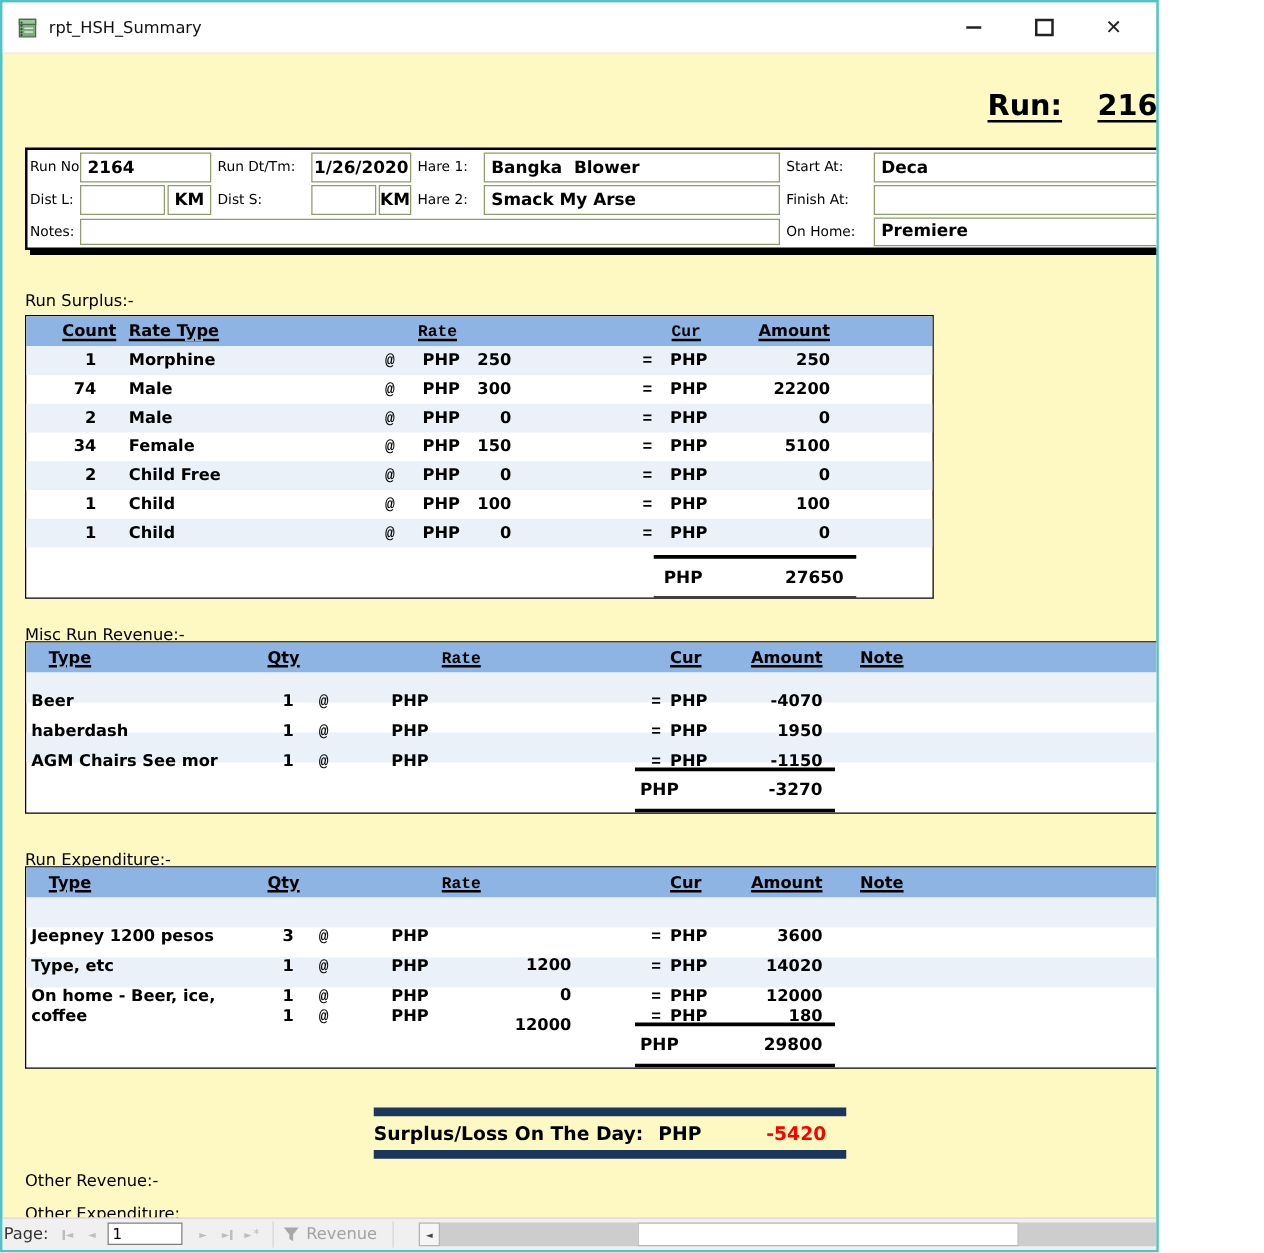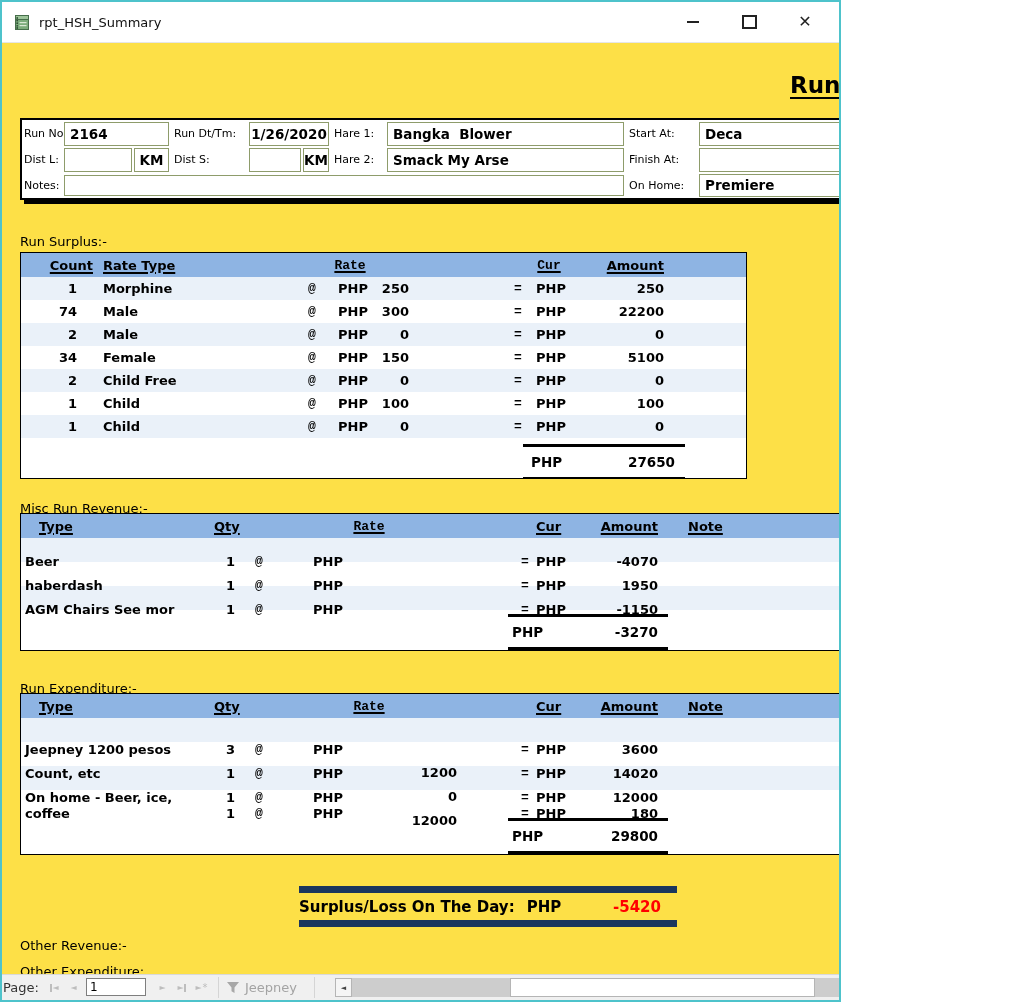--- a/index.html
+++ b/index.html
@@ -1,17 +1,17 @@
 <!DOCTYPE html>
 <html><head>
 <meta charset="utf-8">
 <style>
   html,body{margin:0;padding:0;background:#fff;}
-  .window{position:relative;width:841px;height:1002px;box-sizing:border-box;
-    border:2px solid #4EC3CB;background:#fde047;overflow:hidden;
+  .window{position:relative;width:927px;height:1002px;box-sizing:border-box;
+    border:2px solid #4EC3CB;background:#fef9c3;overflow:hidden;
     font-family:"DejaVu Sans",sans-serif;color:#000;}
   
   .titlebar{position:absolute;left:0;top:0;right:0;height:40px;background:#fff;
     border-bottom:1px solid #E6E6E6;display:flex;align-items:center;}
   .title-icon{margin-left:11px;width:17px;height:17px;flex:none;}
   .title-text{margin-left:9px;font-size:13px;color:#111;}
   .win-btns{position:absolute;right:6px;top:0;height:40px;display:flex;}
   .win-btn{width:56px;height:40px;display:flex;align-items:center;justify-content:center;
     color:#222;font-size:15px;cursor:default;}
   .min-glyph{display:inline-block;width:12px;height:0;border-top:2px solid #222;}
@@ -336,21 +336,21 @@
           <span class="c">@</span>
           <span class="l pl34">PHP</span>
           <span class="r pr2">1200</span>
           <span></span>
           <span class="c">=</span>
           <span class="l">PHP</span>
           <span class="r pr26">3600</span>
           <span class="l pl4"></span>
         </div>
       <div class="trow">
-          <span class="l pl4">Count, etc</span>
+          <span class="l pl4">Type, etc</span>
           <span class="r pr4">1</span>
           <span class="c">@</span>
           <span class="l pl34">PHP</span>
           <span class="r pr2">0</span>
           <span></span>
           <span class="c">=</span>
           <span class="l">PHP</span>
           <span class="r pr26">14020</span>
           <span class="l pl4"></span>
         </div>
@@ -427,21 +427,21 @@
       </span>
     <span class="nav-btn" style="left:191px">
         <b>►</b>
         <span class="nav-star">*</span>
       </span>
     <span class="bb-sep" style="left:216px"></span>
     <span class="filtered">
       <svg width="14" height="13" viewBox="0 0 14 13">
           <path d="M1 1 H13 L8.5 6.5 V12 L5.5 10.2 V6.5 Z" fill="#A8A8A8"></path>
         </svg>
-      <span>Jeepney</span>
+      <span>Revenue</span>
     </span>
     <span class="bb-sep" style="left:312px"></span>
     <div class="hscroll">
       <div class="hs-btn hs-left">
           <span>◄</span>
         </div>
       <div class="hs-thumb"></div>
       <div class="hs-btn hs-right">
           <span>►</span>
         </div>

